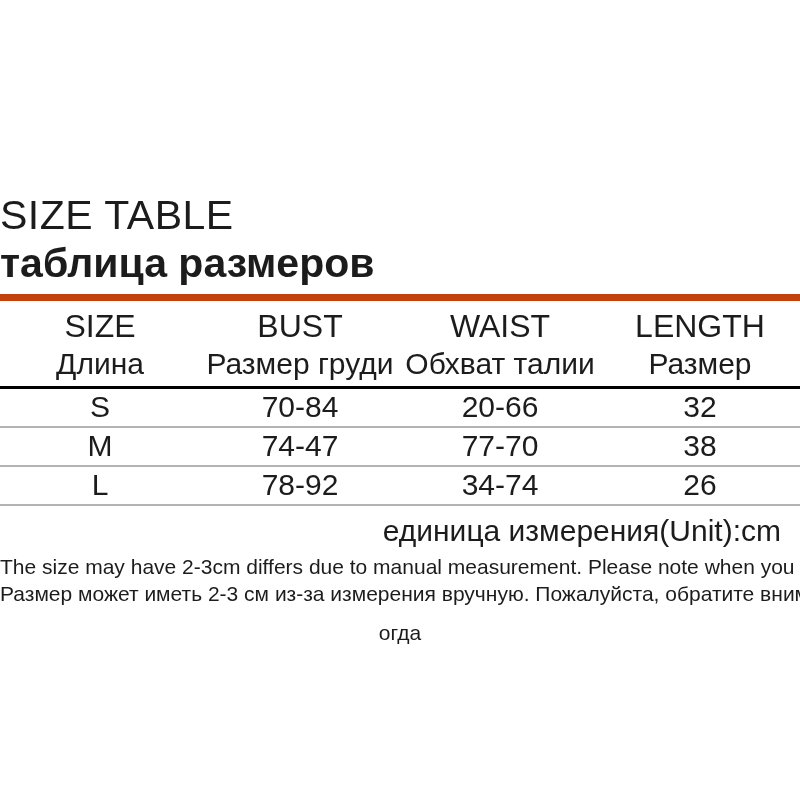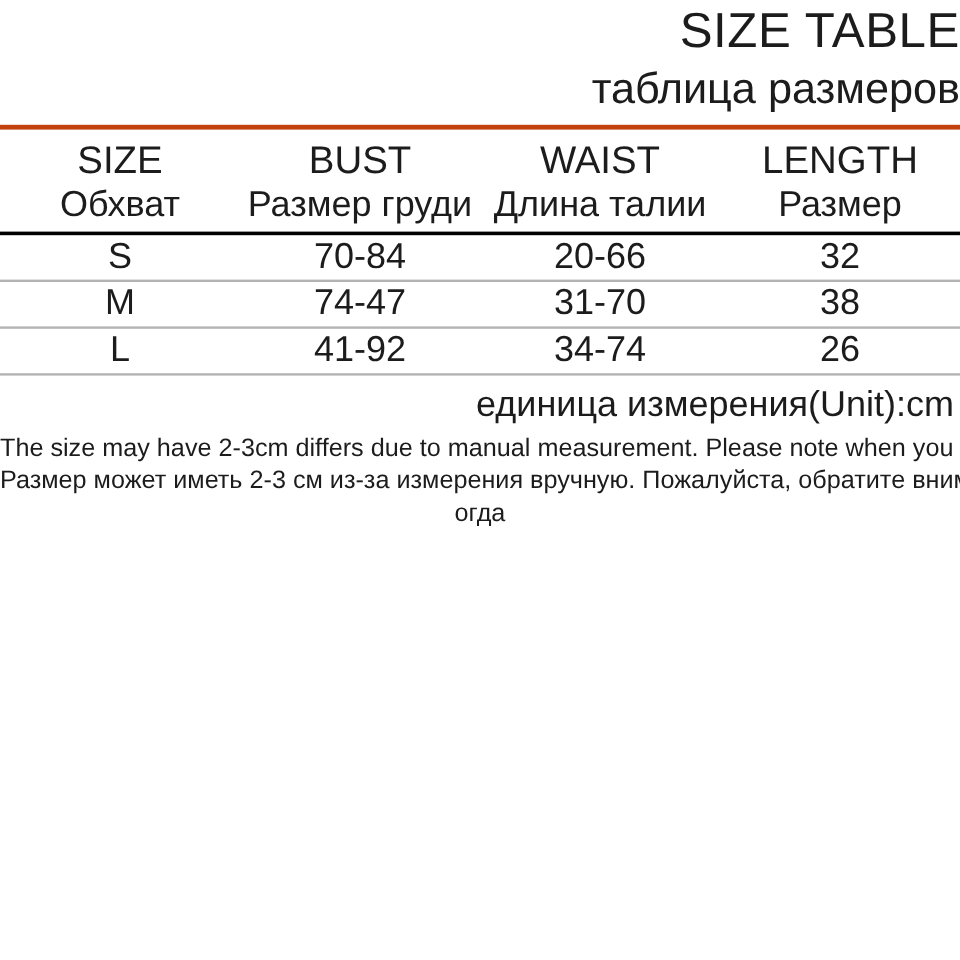--- a/index.html
+++ b/index.html
@@ -11,39 +11,40 @@
     color: #1c1c1c;
     overflow: hidden;
   }
   .page {
     position: relative;
     width: 800px;
     height: 800px;
     background: #ffffff;
   }
   .title-block {
-    text-align: right;
+    padding-top: 190px;
+    text-align: left;
   }
   .title-en {
     font-size: 41px;
     font-weight: 400;
     line-height: 50px;
     letter-spacing: 0.5px;
   }
   .title-ru {
-    font-size: 36px;
-    font-weight: 400;
+    font-size: 41px;
+    font-weight: 700;
     line-height: 47px;
   }
   table.size-table {
     width: 100%;
     border-collapse: collapse;
     table-layout: fixed;
     margin-top: 7px;
-    border-top: 4px solid #c2410c;
+    border-top: 7px solid #c2410c;
     padding-left: 42px;
   }
   table.size-table thead tr {
     border-bottom: 3px solid #000000;
   }
   table.size-table th {
     font-weight: 400;
     text-align: center;
     padding: 5px 0 4px 0;
     vertical-align: middle;
@@ -66,79 +67,79 @@
     font-size: 30px;
     font-weight: 400;
     height: 39px;
     vertical-align: middle;
   }
   .unit-note {
     text-align: right;
     font-size: 30px;
     line-height: 36px;
     margin-top: 7px;
-    padding-right: 5px;
+    padding-right: 19px;
   }
   .disclaimer {
     text-align: center;
     font-size: 21px;
     line-height: 27px;
     margin-top: 4px;
     color: #1c1c1c;
   }
   .disclaimer div { white-space: nowrap; }
-  .disclaimer .ru-line2 { white-space: normal; }
+  .disclaimer .ru-line2 { white-space: normal; margin-top: 12px; }
 </style>
 </head>
 <body>
 
 <div class="page">
 
   <div class="title-block">
     <div class="title-en">SIZE TABLE</div>
     <div class="title-ru">таблица размеров</div>
   </div>
 
   <table class="size-table">
     <thead>
       <tr>
         <th>
           <span class="col-head-en">SIZE</span>
-          <span class="col-head-ru">Обхват</span>
+          <span class="col-head-ru">Длина</span>
         </th>
         <th>
           <span class="col-head-en">BUST</span>
           <span class="col-head-ru">Размер груди</span>
         </th>
         <th>
           <span class="col-head-en">WAIST</span>
-          <span class="col-head-ru">Длина талии</span>
+          <span class="col-head-ru">Обхват талии</span>
         </th>
         <th>
           <span class="col-head-en">LENGTH</span>
           <span class="col-head-ru">Размер</span>
         </th>
       </tr>
     </thead>
     <tbody>
       <tr>
         <td>S</td>
         <td>70-84</td>
         <td>20-66</td>
         <td>32</td>
       </tr>
       <tr>
         <td>M</td>
         <td>74-47</td>
-        <td>31-70</td>
+        <td>77-70</td>
         <td>38</td>
       </tr>
       <tr>
         <td>L</td>
-        <td>41-92</td>
+        <td>78-92</td>
         <td>34-74</td>
         <td>26</td>
       </tr>
     </tbody>
   </table>
 
   <div class="unit-note">единица  измерения(Unit):cm</div>
 
   <div class="disclaimer">
     <div class="en-line">The size may have 2-3cm differs due to manual measurement. Please note when you measure.</div>

